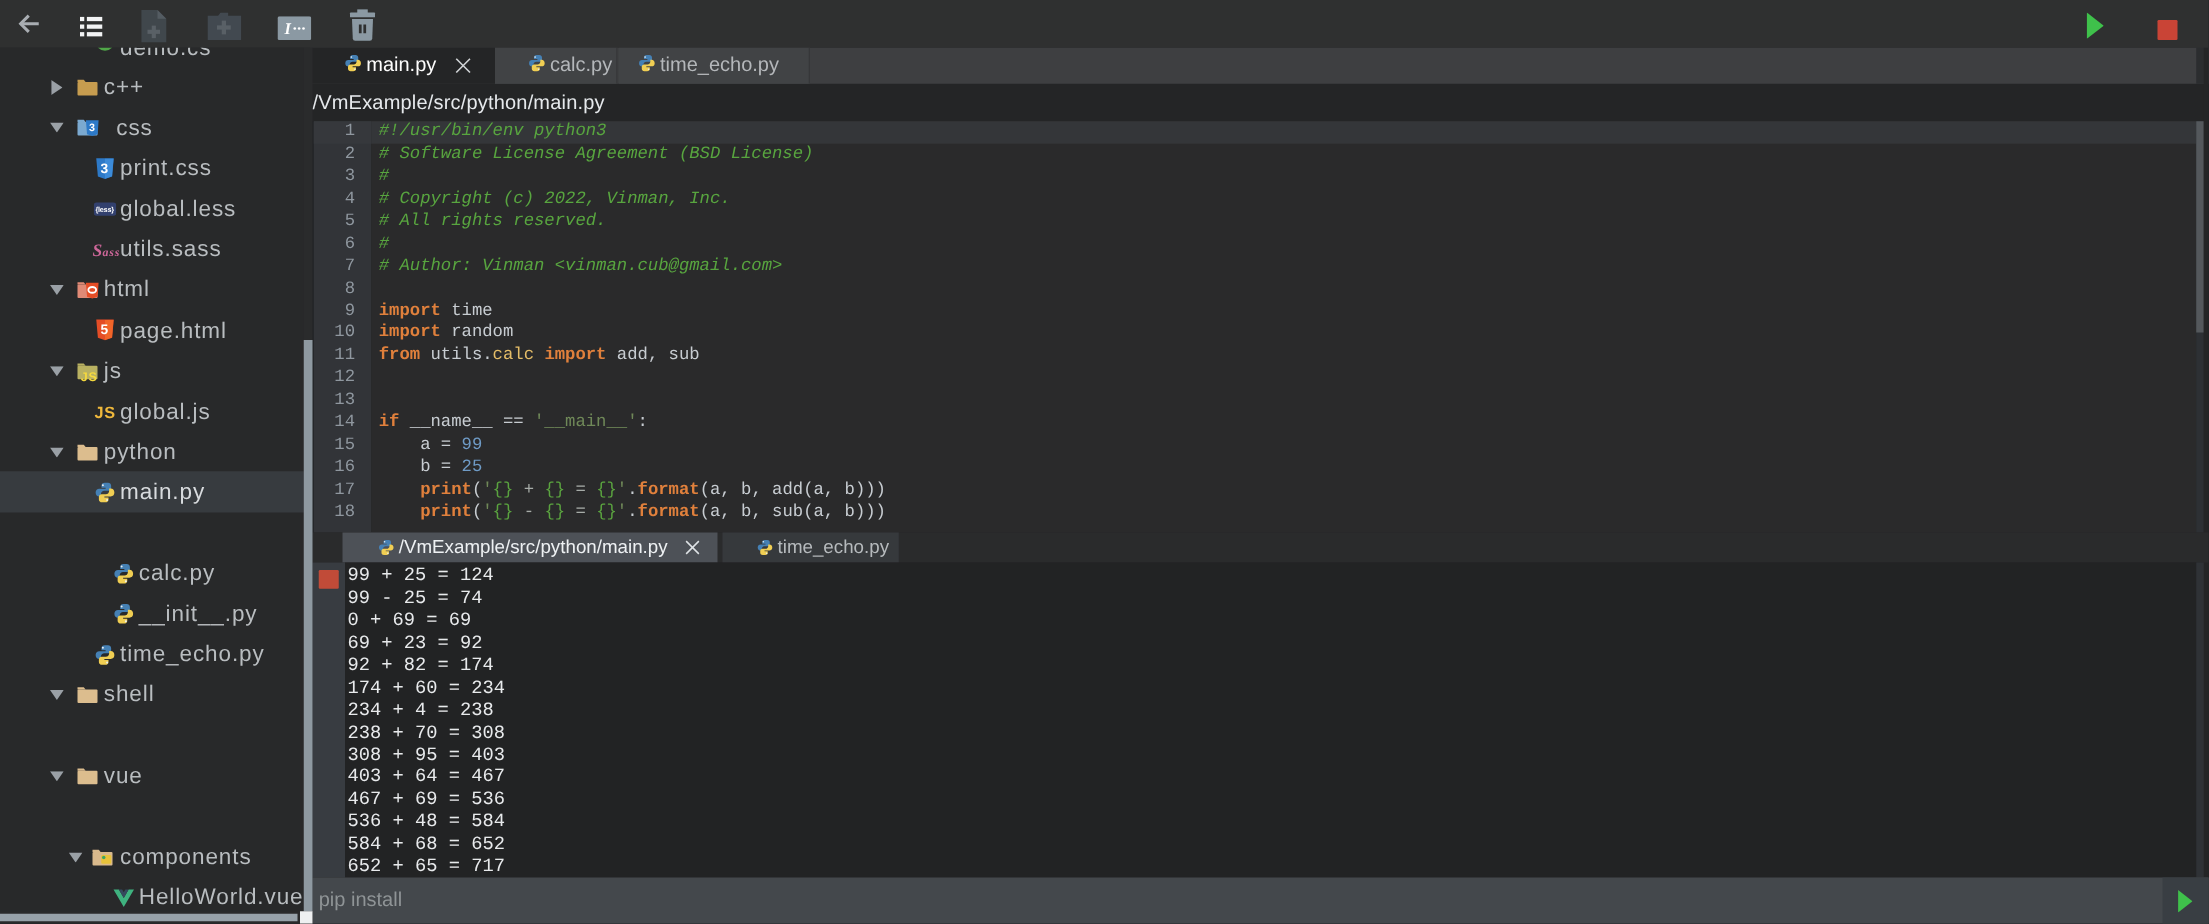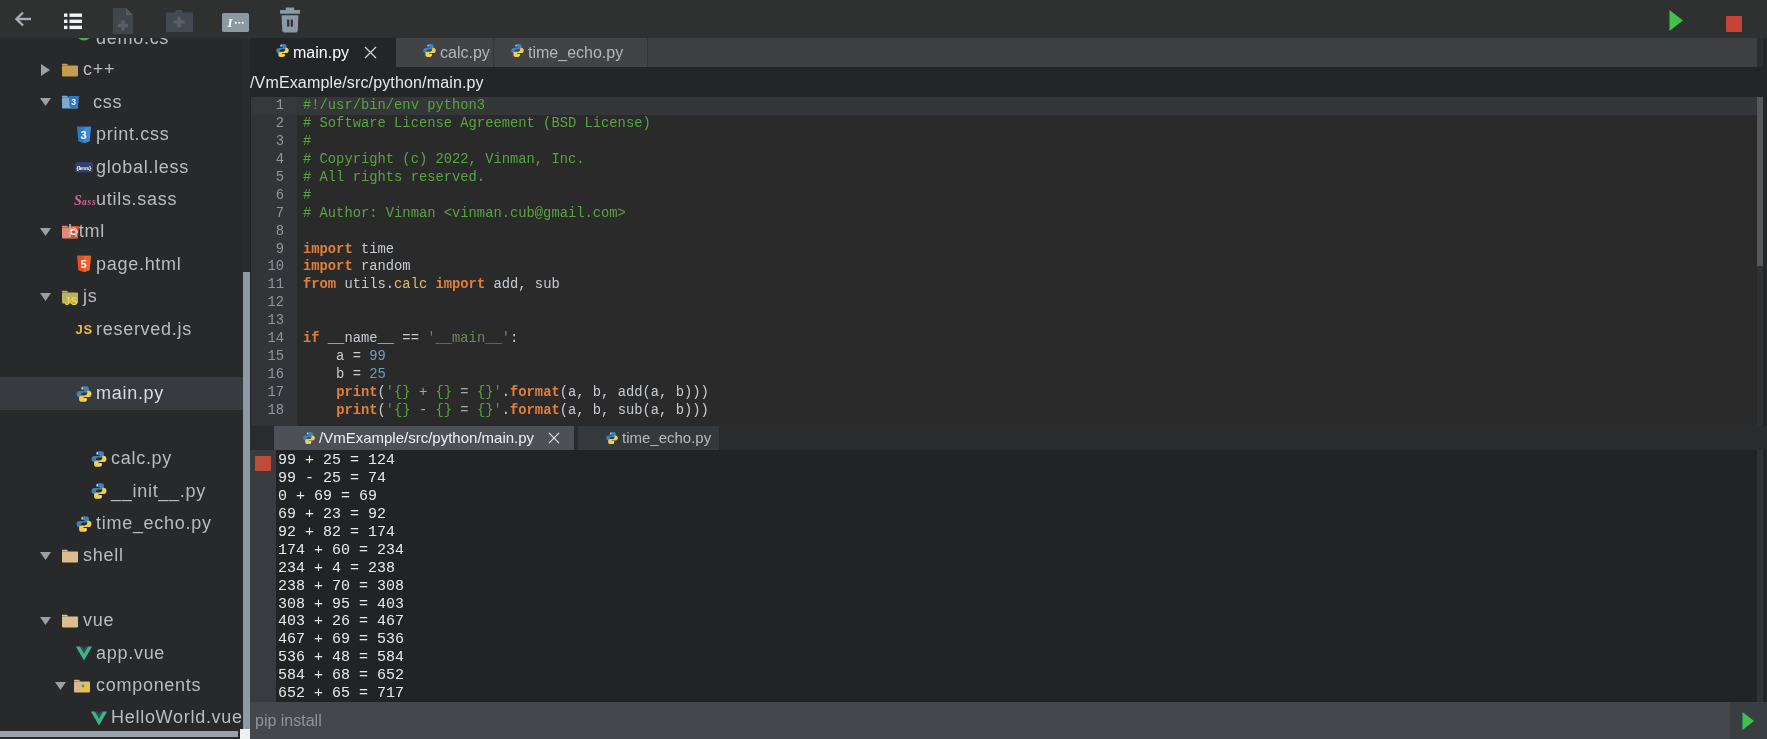--- a/index.html
+++ b/index.html
@@ -22,21 +22,21 @@
   #crumb { left:248px; top:68px; width:1519px; height:29px; background:#242526; color:#e6e9ec; font-size:16px; letter-spacing:0.15px; line-height:29px; }
   
   #gutterdark { left:248px; top:97px; width:3px; height:329px; background:#202224; }
   #gutter { left:251px; top:97px; width:46px; height:329px; background:#323438; }
   #codearea { left:297px; top:97px; width:1460px; height:329px; background:#2a2a2b; overflow:hidden; }
   #activeline { left:297px; top:97px; width:1460px; height:18px; background:#343639; }
   pre.code { font-family:"Liberation Mono", monospace; font-size:13.8px; line-height:17.93px; }
   #gutternums { left:251px; top:97px; width:33px; text-align:right; color:#8f979f; }
   #codelines { left:303px; top:97px; color:#c7ccd1; }
   .kw { color:#e0803c; font-weight:bold; }
-  .cm { color:#58a53f; }
+  .cm { color:#58a53f; font-style:italic; }
   .st { color:#6f8858; }
   .br { color:#5aa33f; }
   .sl { color:#a7aca8; }
   .nm { color:#6f9bc6; }
   .fn { color:#e5bd68; }
   
   #esbtrack { left:1757px; top:97px; width:6px; height:329px; background:#2d3034; }
   #esbthumb { left:1757px; top:97px; width:6px; height:169px; background:#54585c; }
   #eredge { left:1763px; top:38px; width:4px; height:388px; background:#242526; }
   
@@ -141,21 +141,21 @@
           <path d="M0 0 L11 0 L5.5 8 Z" fill="#9aa0a6"></path>
         </svg>
       <svg class="ticon" style="left:61px" viewBox="0 0 18 18">
           <path d="M1 4.6 v-1.8 h5 l1.5 1.8 Z" fill="#e08a76"></path>
           <rect x="1" y="4.6" width="16" height="10.8" rx="0.8" fill="#e08a76"></rect>
           <g transform="translate(7.2,2.6)">
             <path d="M0.5 0.5 h10.3 l-0.95 11.2 -4.2 1.5 -4.2-1.5 z" fill="#e44d26"></path>
             <ellipse cx="5.6" cy="6.3" rx="3.1" ry="2.3" fill="none" stroke="#fff" stroke-width="1.5"></ellipse>
           </g>
         </svg>
-      <span class="tlabel" style="left:68px">html</span>
+      <span class="tlabel" style="left:83px">html</span>
     </div>
 
     <div class="trow" style="top:209.8px">
       <svg class="ticon" style="left:75px" viewBox="0 0 18 18">
           <path d="M2 0.5 h14 l-1.3 14.7 -5.7 2 -5.7-2 z" fill="#e44d26"></path>
           <path d="M9 1 h6.8 l-1.2 14 -5.6 1.9 z" fill="#f16529"></path>
           <text x="5.4" y="12.5" font-size="11" font-weight="bold" fill="#fff">5</text>
         </svg>
       <span class="tlabel" style="left:96px">page.html</span>
     </div>
@@ -169,23 +169,33 @@
           <rect x="1" y="4.6" width="16" height="10.8" rx="0.8" fill="#b9b161"></rect>
           <text x="3.5" y="17" font-size="10" font-weight="bold" fill="#f5d93e">JS</text>
         </svg>
       <span class="tlabel" style="left:83px">js</span>
     </div>
 
     <div class="trow" style="top:274.6px">
       <svg class="ticon" style="left:75px" viewBox="0 0 18 18">
           <text x="0.5" y="14" font-size="13" font-weight="bold" fill="#efb83c">JS</text>
         </svg>
-      <span class="tlabel" style="left:96px">reserved.js</span>
-    </div>
-
+      <span class="tlabel" style="left:96px">global.js</span>
+    </div>
+
+    <div class="trow" style="top:307px">
+      <svg class="tarrow" style="left:40px;margin-top:-4px" width="11" height="8">
+          <path d="M0 0 L11 0 L5.5 8 Z" fill="#9aa0a6"></path>
+        </svg>
+      <svg class="ticon" style="left:61px" viewBox="0 0 18 18">
+          <path d="M1 4.6 v-1.8 h5 l1.5 1.8 Z" fill="#dcbd8e"></path>
+          <rect x="1" y="4.6" width="16" height="10.8" rx="0.8" fill="#dcbd8e"></rect>
+        </svg>
+      <span class="tlabel" style="left:83px">python</span>
+    </div>
 
     <div class="trow sel" style="top:339.4px">
       <svg class="ticon" style="left:75px" viewBox="0 0 18 18">
           <use href="#py"></use>
         </svg>
       <span class="tlabel" style="left:96px">main.py</span>
     </div>
 
 
     <div class="trow" style="top:404.2px">
@@ -225,26 +235,20 @@
       <svg class="tarrow" style="left:40px;margin-top:-4px" width="11" height="8">
           <path d="M0 0 L11 0 L5.5 8 Z" fill="#9aa0a6"></path>
         </svg>
       <svg class="ticon" style="left:61px" viewBox="0 0 18 18">
           <path d="M1 4.6 v-1.8 h5 l1.5 1.8 Z" fill="#dcbd8e"></path>
           <rect x="1" y="4.6" width="16" height="10.8" rx="0.8" fill="#dcbd8e"></rect>
         </svg>
       <span class="tlabel" style="left:83px">vue</span>
     </div>
 
-    <div class="trow" style="top:598.6px">
-      <svg class="ticon" style="left:75px" viewBox="0 0 18 18">
-          <use href="#vue"></use>
-        </svg>
-      <span class="tlabel" style="left:96px">app.vue</span>
-    </div>
 
     <div class="trow" style="top:663.4px">
       <svg class="ticon" style="left:90px" viewBox="0 0 18 18">
           <use href="#vue"></use>
         </svg>
       <span class="tlabel" style="left:111px">HelloWorld.vue</span>
     </div>
 
     <div class="trow" style="top:631px">
       <svg class="tarrow" style="left:55px;margin-top:-4px" width="11" height="8">
@@ -360,21 +364,21 @@
   <div id="stopbtn" class="abs"></div>
   <pre id="outtext" class="abs">99 + 25 = 124
 99 - 25 = 74
 0 + 69 = 69
 69 + 23 = 92
 92 + 82 = 174
 174 + 60 = 234
 234 + 4 = 238
 238 + 70 = 308
 308 + 95 = 403
-403 + 26 = 467
+403 + 64 = 467
 467 + 69 = 536
 536 + 48 = 584
 584 + 68 = 652
 652 + 65 = 717</pre>
   <div id="osbtrack" class="abs"></div>
 
   <div id="statusbar" class="abs"></div>
   <div id="statusbtn" class="abs">
     <svg class="abs" style="left:12px;top:10px" width="12" height="18" viewBox="0 0 12 18">
         <path d="M0.5 0 L12 9 L0.5 18 Z" fill="#3fc14b"></path>

